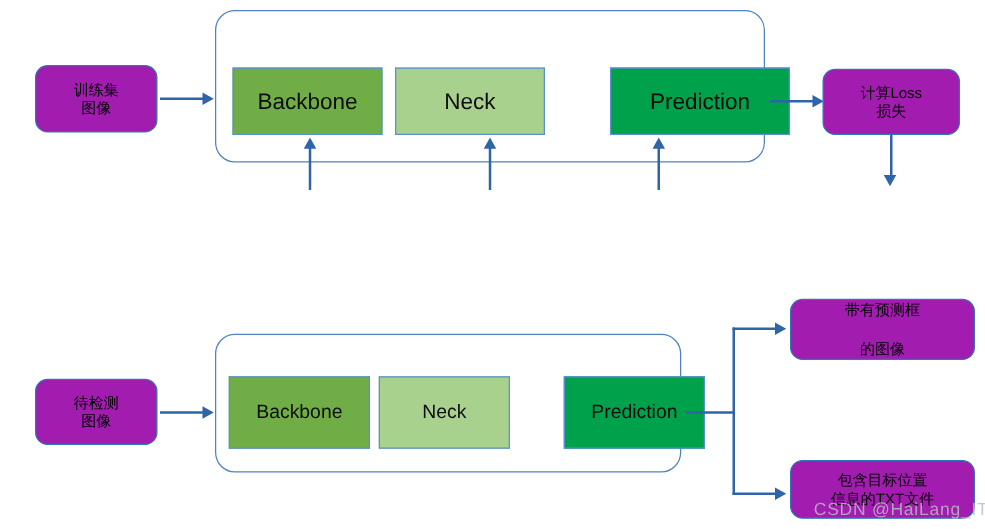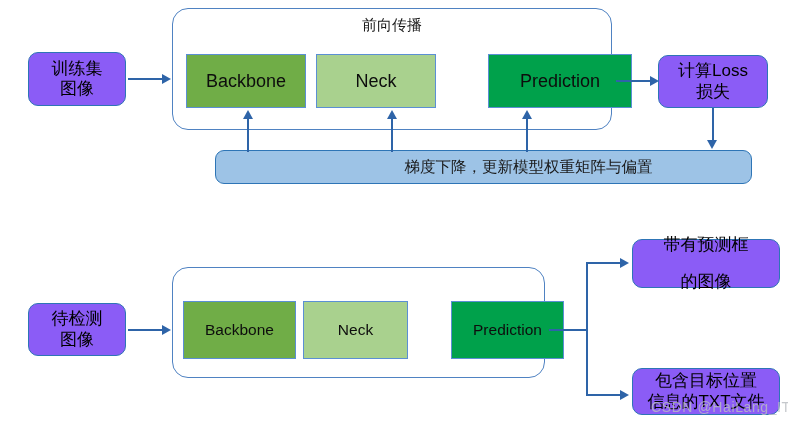--- a/index.html
+++ b/index.html
@@ -13,29 +13,29 @@
     height: 423px;
     background: #ffffff;
     overflow: hidden;
     font-family: "Liberation Sans", "DejaVu Sans", sans-serif;
   }
 
   
   .blue-box {
     position: absolute;
     box-sizing: border-box;
-    background: #8b5cf6;
+    background: #a21caf;
     border: 1.6px solid #2E75B6;
     border-radius: 10px;
     display: flex;
     flex-direction: column;
     align-items: center;
     justify-content: center;
     color: #000000;
-    font-size: 17px;
+    font-size: 12px;
     line-height: 1.18;
     text-align: center;
     white-space: nowrap;
   }
   .blue-box .ln { display: block; }
 
   
   .bar-box {
     position: absolute;
     box-sizing: border-box;
@@ -130,21 +130,20 @@
 
   <div class="blue-box" style="left:28px; top:52px; width:98px; height:54px;">
     <span class="ln">训练集</span>
     <span class="ln">图像</span>
   </div>
 
   <div class="hline" style="left:128px; top:78px; width:36px;"></div>
   <div class="arrow-r" style="left:162px; top:73.5px;"></div>
 
   <div class="container-box" style="left:172px; top:8px; width:440px; height:122px;"></div>
-  <div class="container-title" style="left:172px; top:16px; width:440px;">前向传播</div>
 
   <div class="stage s-backbone" style="left:186px; top:54px; width:120px; height:54px; font-size:18px;">
     <span>Backbone</span>
   </div>
 
   <div class="stage s-neck" style="left:316px; top:54px; width:120px; height:54px; font-size:18px;">
     <span>Neck</span>
   </div>
 
   <div class="stage s-pred" style="left:454px; top:54px; width:144px; height:54px; font-size:18px;">
@@ -155,23 +154,20 @@
   <div class="arrow-r" style="left:650px; top:75.5px;"></div>
 
   <div class="blue-box" style="left:658px; top:55px; width:110px; height:53px;">
     <span class="ln">计算Loss</span>
     <span class="ln">损失</span>
   </div>
 
   <div class="vline" style="left:712px; top:108px; height:34px;"></div>
   <div class="arrow-d" style="left:706.5px; top:140px;"></div>
 
-  <div class="bar-box" style="left:215px; top:150px; width:537px; height:34px;">
-    <span class="bar-text">梯度下降，更新模型权重矩阵与偏置</span>
-  </div>
 
   <div class="vline" style="left:247px; top:118px; height:34px;"></div>
   <div class="arrow-u" style="left:242.5px; top:110px;"></div>
 
   <div class="vline" style="left:391px; top:118px; height:34px;"></div>
   <div class="arrow-u" style="left:386.5px; top:110px;"></div>
 
   <div class="vline" style="left:526px; top:118px; height:34px;"></div>
   <div class="arrow-u" style="left:521.5px; top:110px;"></div>
 

